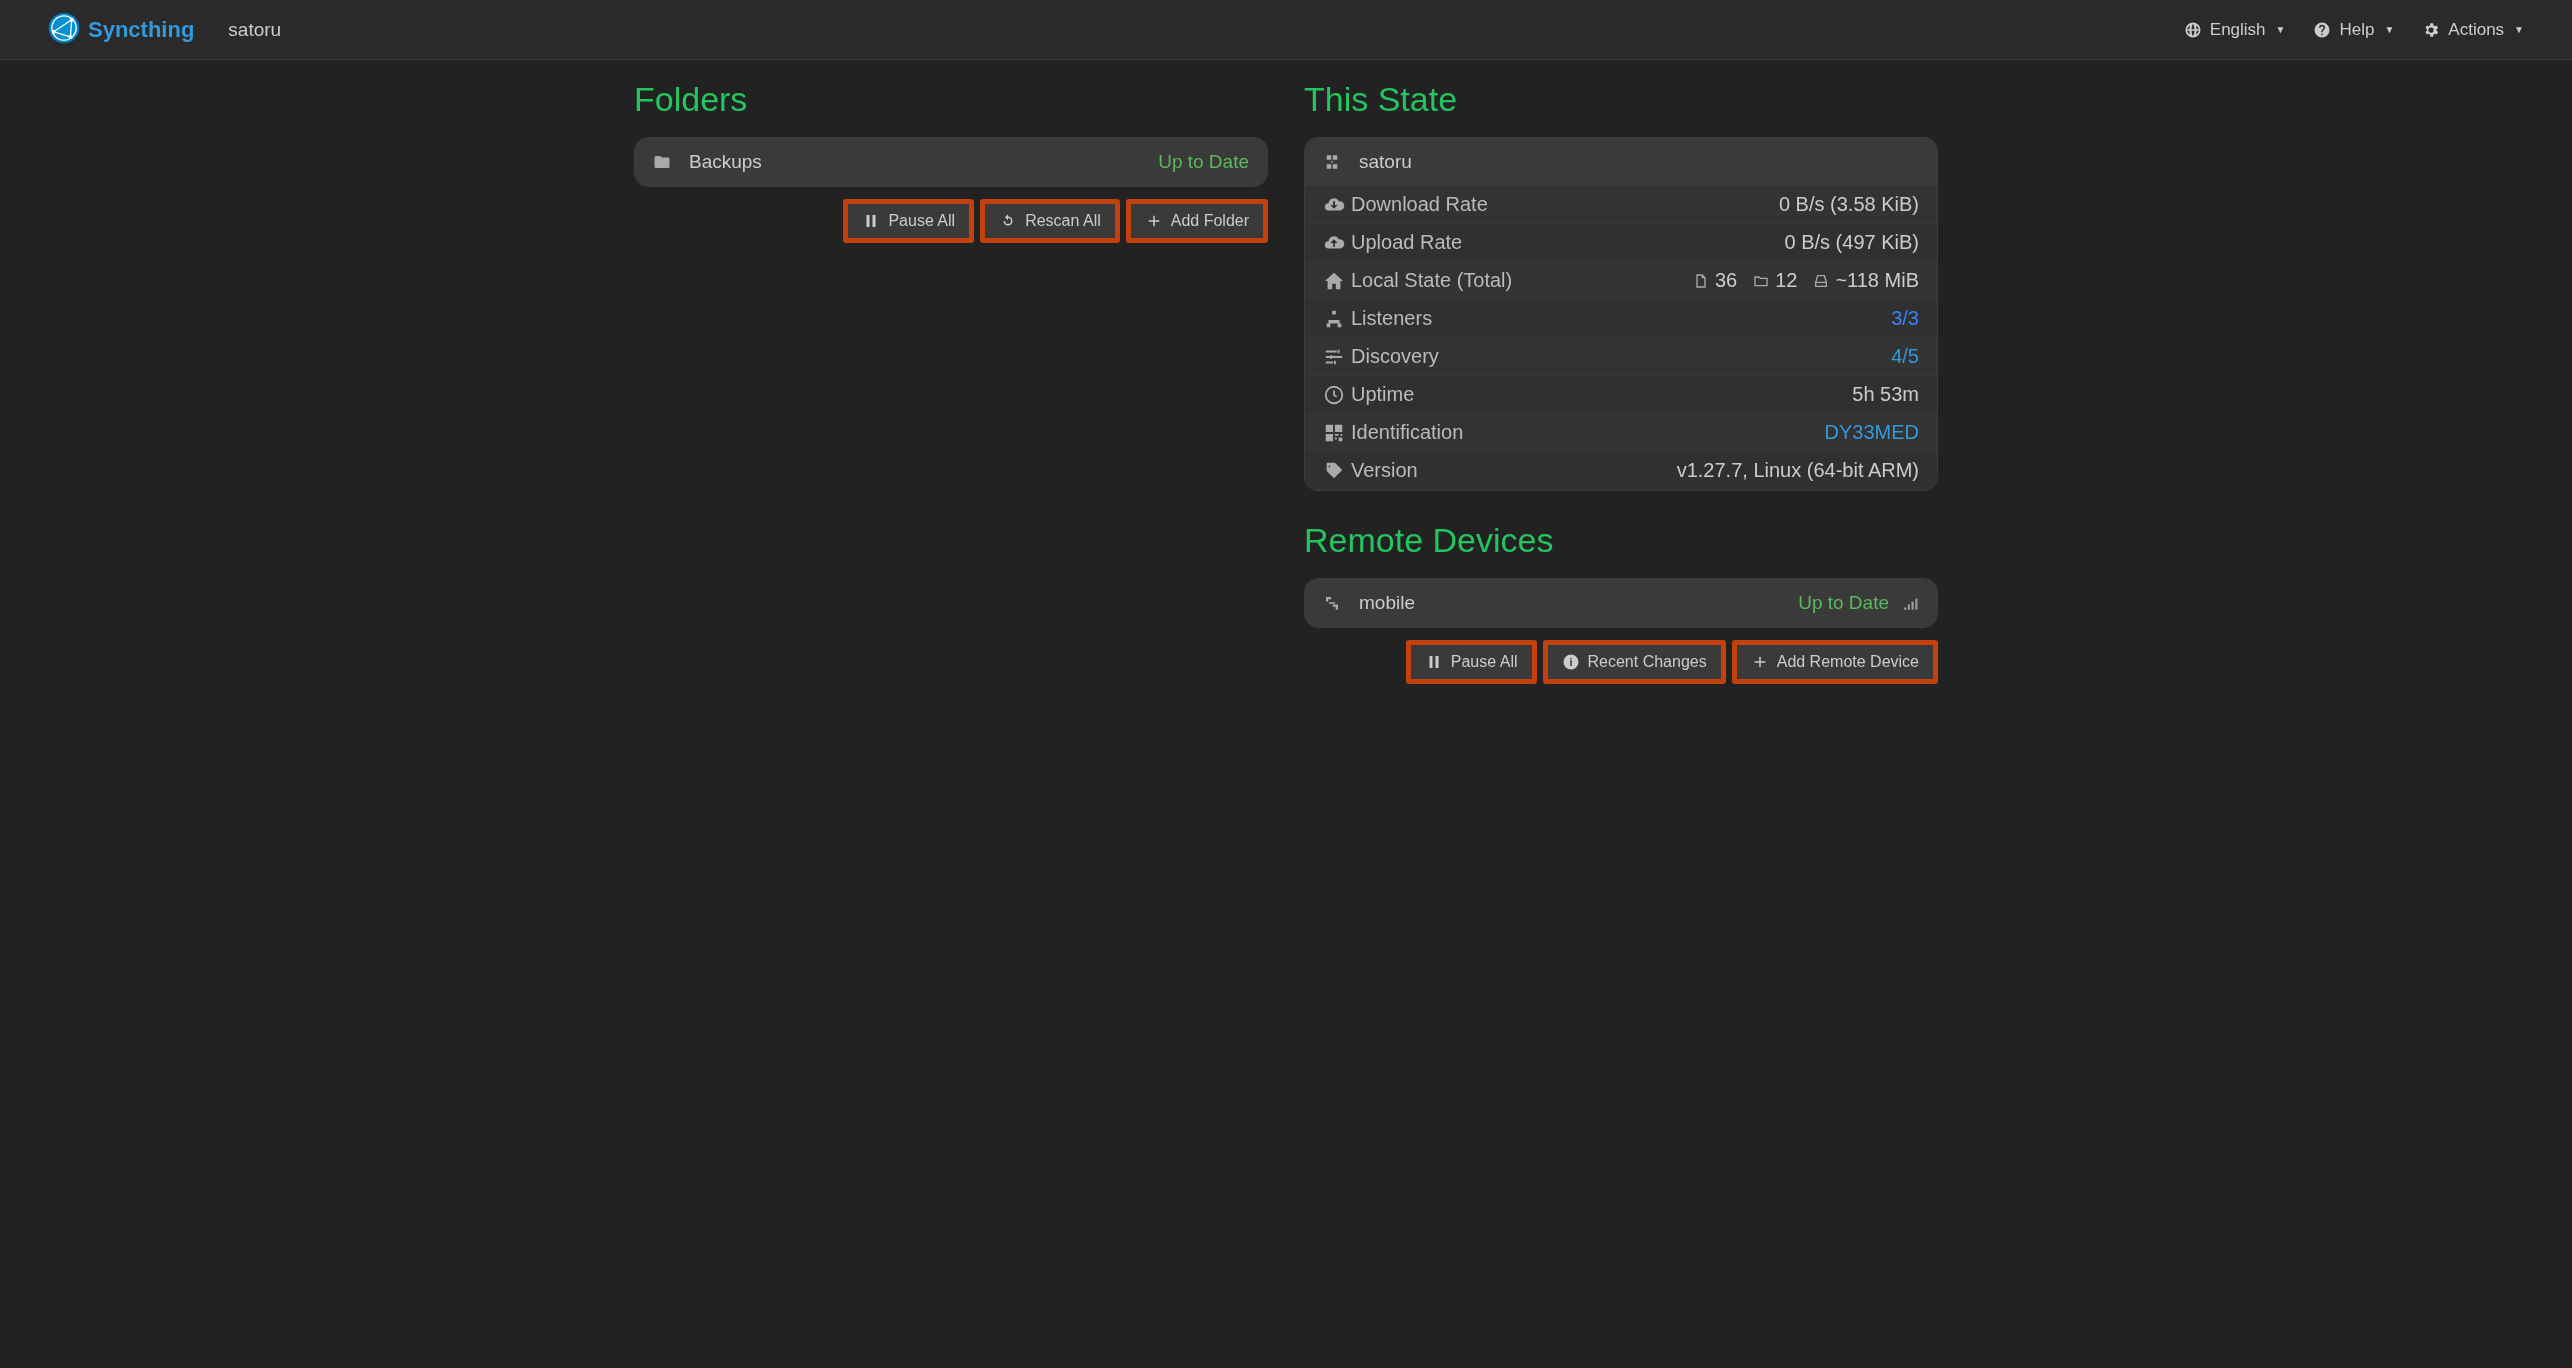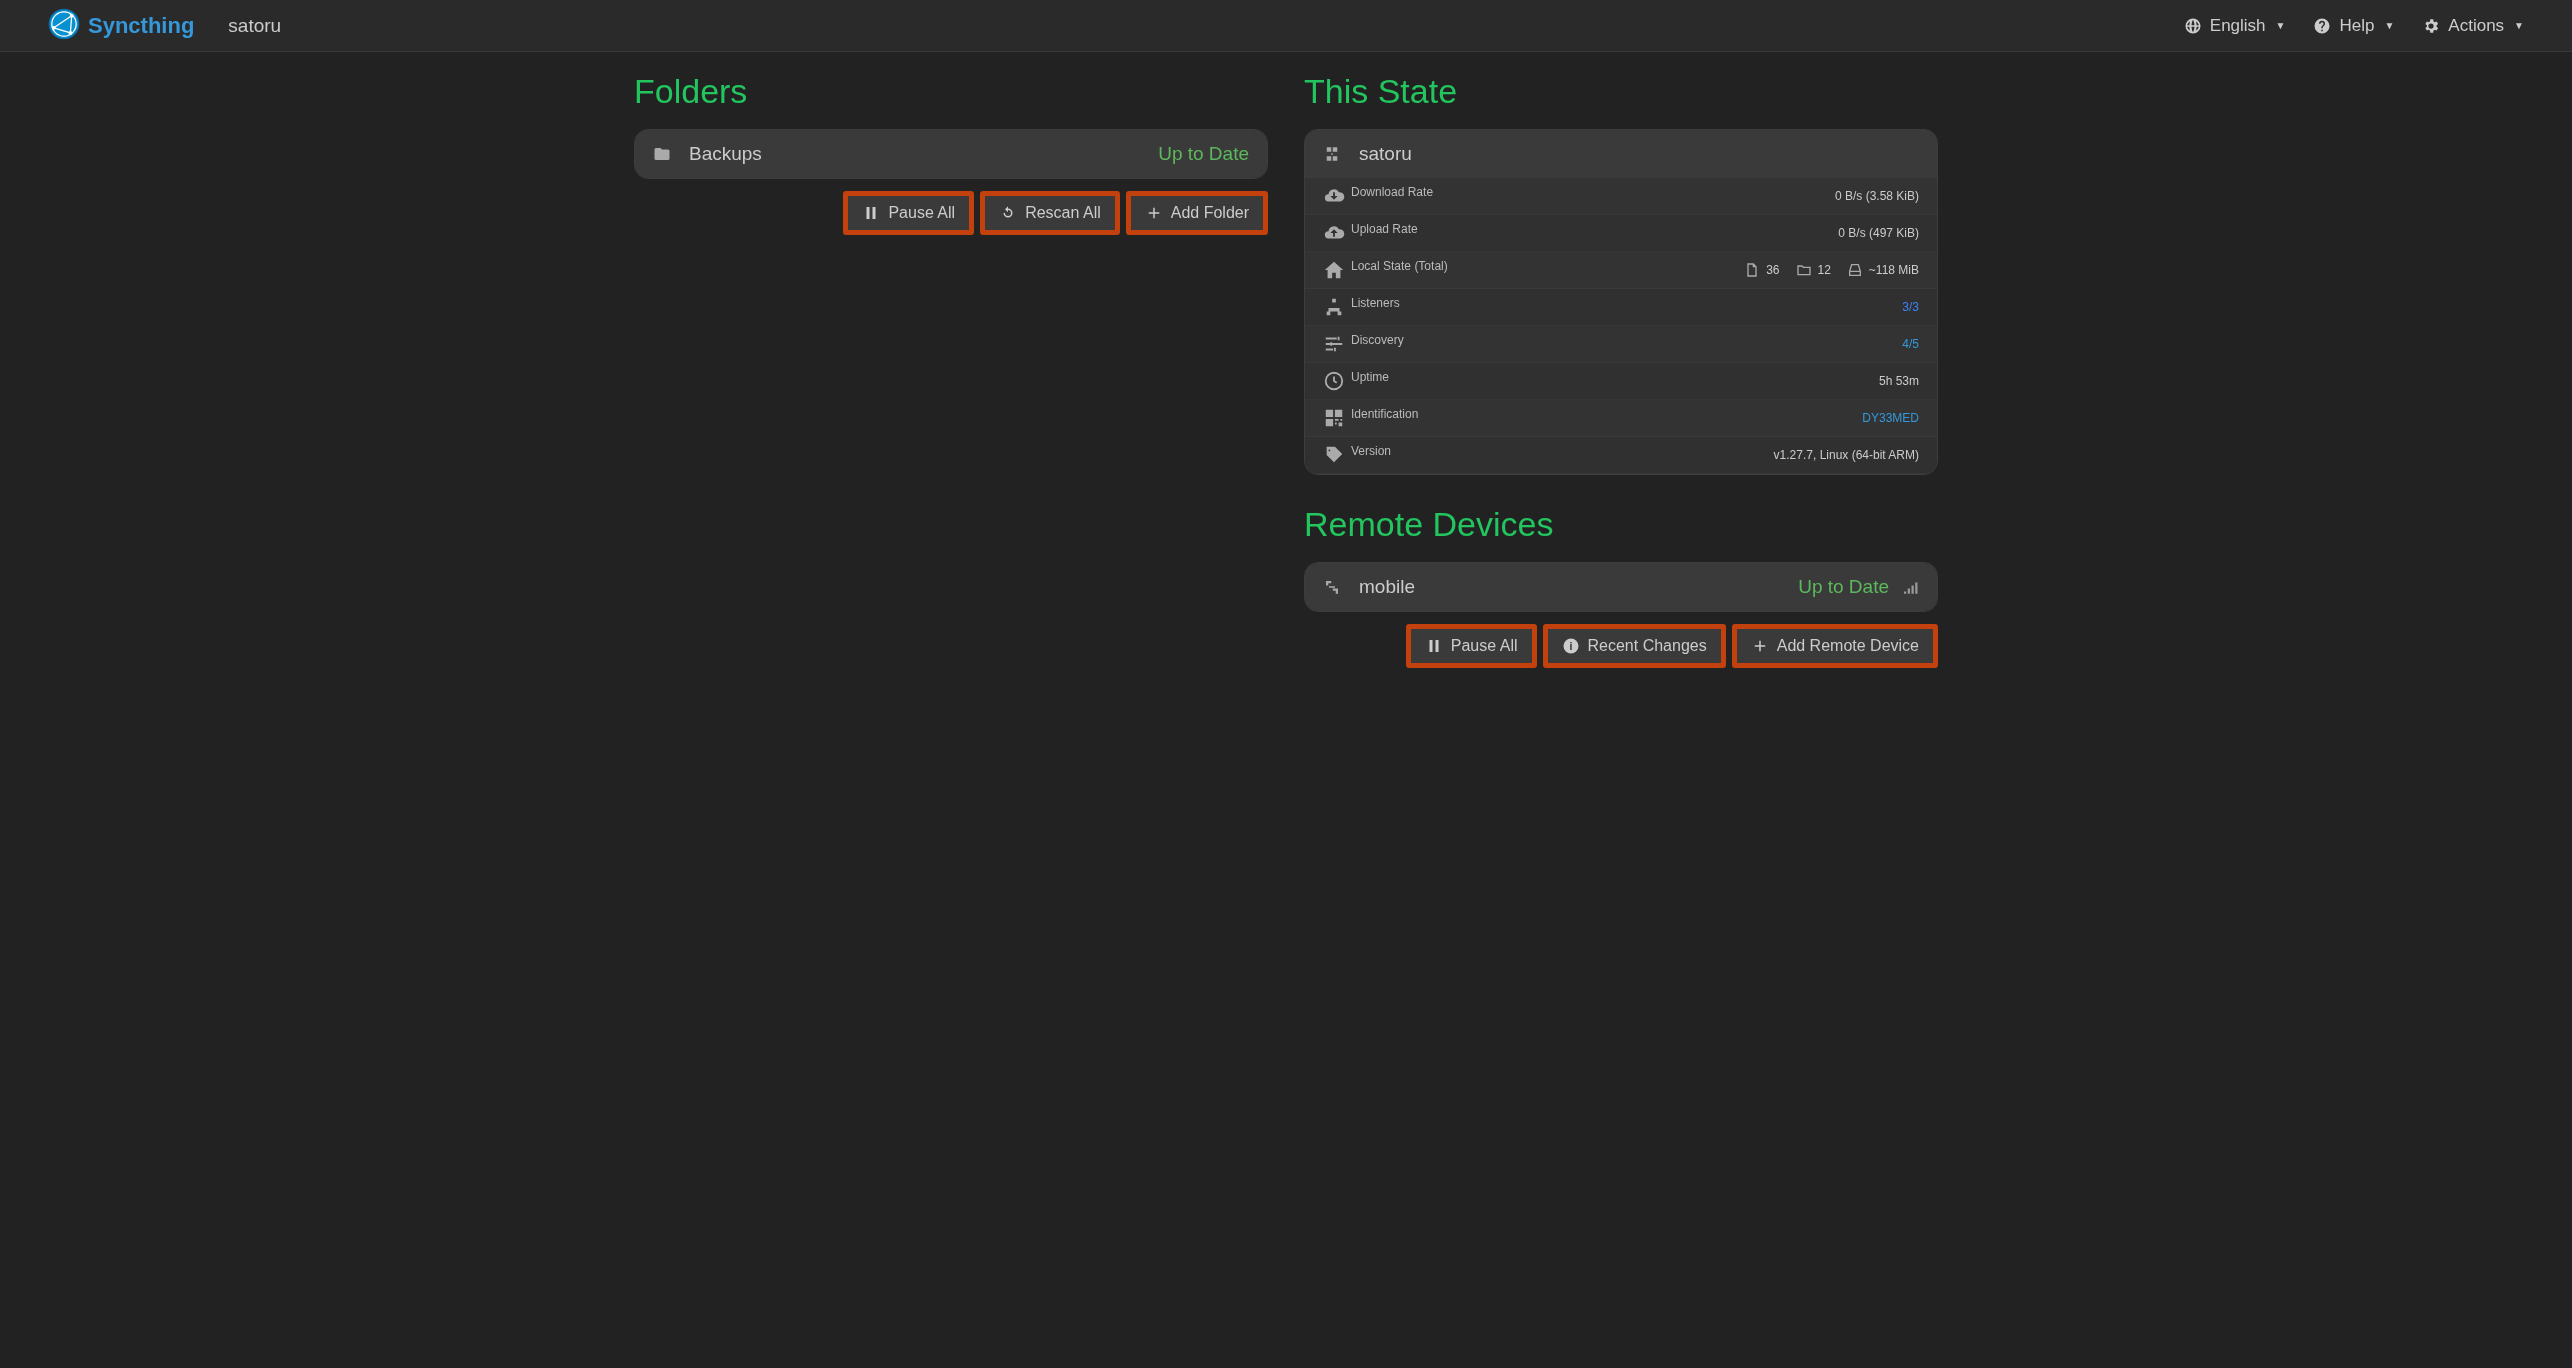--- a/index.html
+++ b/index.html
@@ -9,21 +9,21 @@
       font-family: -apple-system, BlinkMacSystemFont, "Segoe UI", Helvetica, Arial, sans-serif;
       font-size: 15px;
       min-height: 100vh;
     }
     .navbar {
       background: #2a2a2a;
       border-bottom: 1px solid #383838;
       display: flex;
       align-items: center;
       padding: 0 48px;
-      height: 52px;
+      height: 60px;
     }
     .navbar-brand { display: flex; align-items: center; gap: 8px; margin-right: 34px; }
     .logo-svg { width: 32px; height: 32px; }
     .brand-text { color: #3498db; font-weight: 600; font-size: 22px; }
     .navbar-host { color: #ccc; font-size: 19px; }
     .navbar-right { margin-left: auto; display: flex; gap: 28px; }
     .nav-item { display: flex; align-items: center; gap: 8px; color: #ccc; cursor: pointer; font-size: 17px; }
     .nav-item .caret { font-size: 10px; margin-left: 2px; }
     .icon { display: inline-flex; width: 18px; height: 18px; align-items: center; justify-content: center; }
     .icon svg { width: 100%; height: 100%; fill: currentColor; }
@@ -41,24 +41,25 @@
       display: flex;
       align-items: center;
       gap: 18px;
       font-size: 19px;
       cursor: pointer;
     }
     .panel-header .status { margin-left: auto; color: #5cb85c; display: flex; align-items: center; gap: 12px; }
     .panel-body { padding: 0; }
     .stat-row {
       display: flex;
+      align-items: center;
       padding: 7px 18px;
       border-bottom: 1px solid rgba(255,255,255,0.03);
       background: #333;
-      font-size: 12px;
+      font-size: 20px;
     }
     .stat-row:nth-child(even) { background: #303030; }
     .stat-row .stat-icon { width: 22px; color: #aaa; display: inline-flex; }
     .stat-row .stat-label { color: #bbb; flex: 1; margin-left: 6px; }
     .stat-row .stat-value { color: #ccc; text-align: right; display: flex; align-items: center; gap: 16px; }
     .stat-value .green { color: #3b82f6; margin-left: 8px; }
     .stat-value .blue { color: #3498db; }
     .inline-icon { display: inline-flex; align-items: center; gap: 6px; color: #ccc; }
     .inline-icon .icon { width: 16px; height: 16px; color: #aaa; }
     .btn-row { display: flex; justify-content: flex-end; gap: 6px; margin-top: 12px; }

